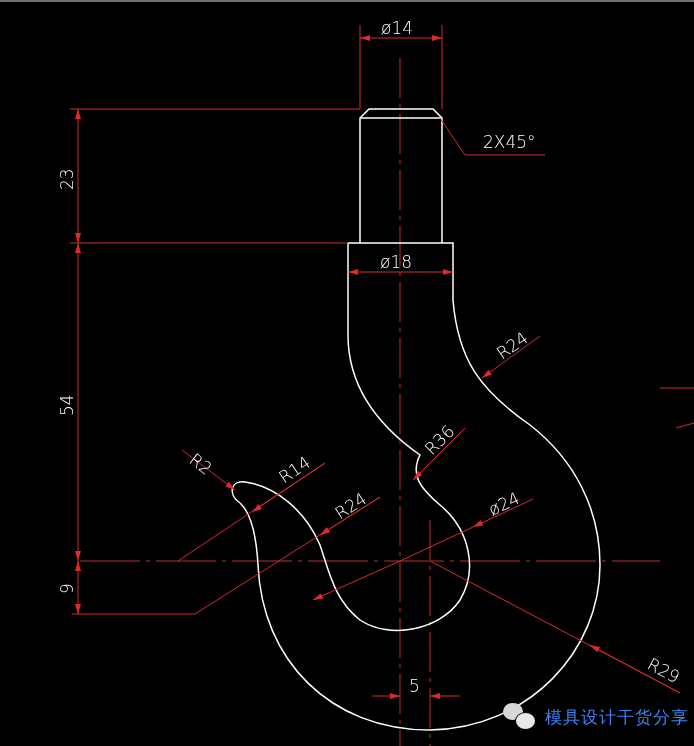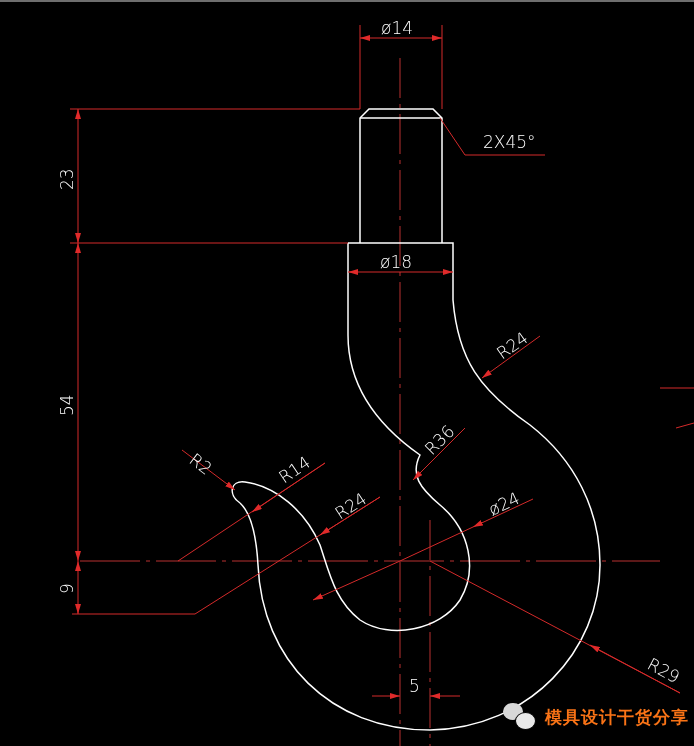--- a/index.html
+++ b/index.html
@@ -4,21 +4,21 @@
   <style>
     html, body { margin: 0; padding: 0; background: #000; }
     body { width: 694px; height: 746px; overflow: hidden; position: relative; }
     .topbar { position: absolute; left: 0; top: 0; width: 694px; height: 2px; background: #6e6e6e; }
     svg { position: absolute; left: 0; top: 0; }
     .dim-text { font-family: "DejaVu Sans", sans-serif; fill: #ffffff; font-size: 17px; font-weight: 300; }
     .wm { position: absolute; left: 503px; top: 703px; display: flex; align-items: center; gap: 6px; }
     .wm-icon { position: relative; width: 36px; height: 28px; }
     .wm-bubble1 { position: absolute; left: 0; top: 0; width: 20px; height: 17px; border-radius: 50%; background: #d8d8d8; }
     .wm-bubble2 { position: absolute; left: 12px; top: 9px; width: 19px; height: 16px; border-radius: 50%; background: #e8e8e8; border: 1px solid #000; }
-    .wm-text { font-family: "DejaVu Sans", sans-serif; color: #f97316; font-size: 17px; font-weight: bold; letter-spacing: 1px; }
+    .wm-text { font-family: "DejaVu Sans", sans-serif; color: #3b82f6; font-size: 17px; font-weight: normal; letter-spacing: 1px; }
   </style>
 </head>
 <body>
 
 <div class="topbar"></div>
 
 <svg width="694" height="746" viewBox="0 0 694 746">
   <defs>
     <marker id="arr" viewBox="0 0 10 6" refX="10" refY="3" markerWidth="10" markerHeight="6" orient="auto-start-reverse">
       <path d="M0,0 L10,3 L0,6 z" fill="#e02a2a"></path>

